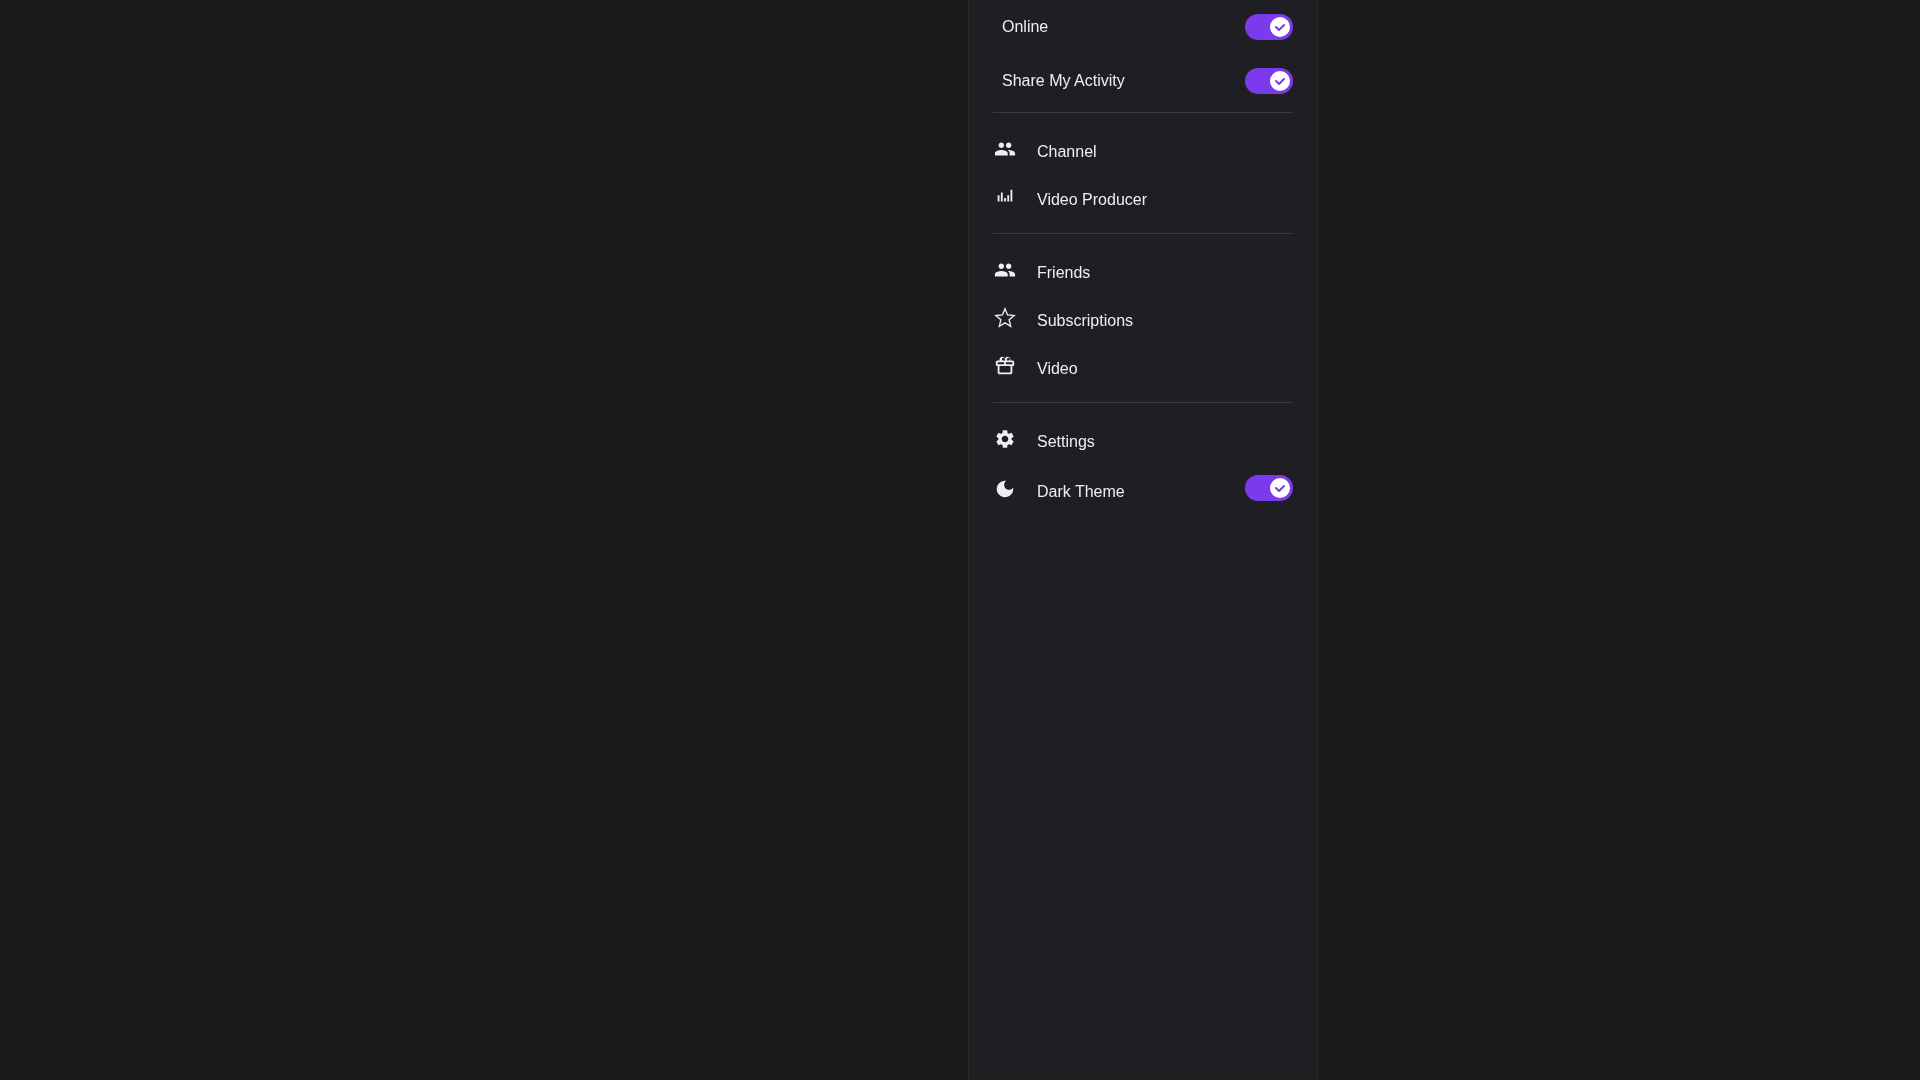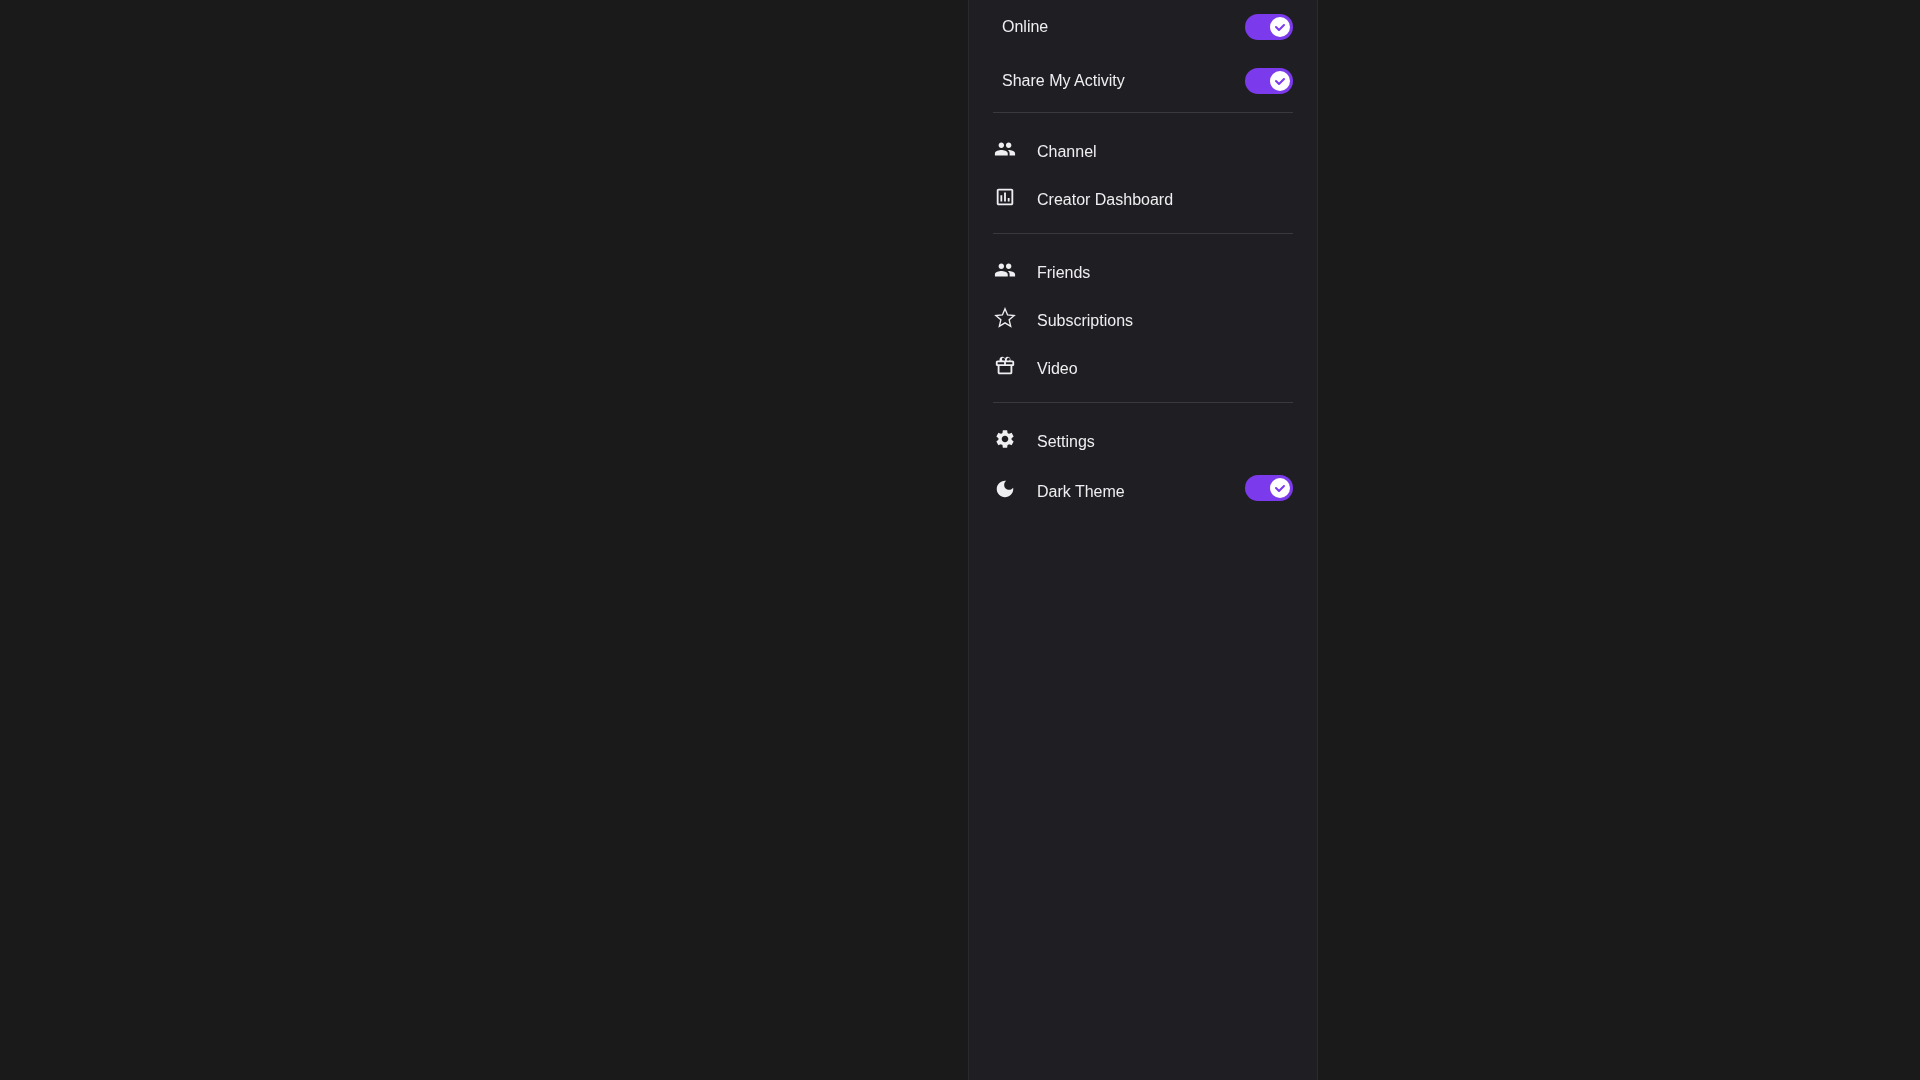--- a/index.html
+++ b/index.html
@@ -208,31 +208,30 @@
     <div class="menu-item">
       <div class="item-icon">
 
         <svg viewBox="0 0 24 24" xmlns="http://www.w3.org/2000/svg">
           <path d="M16 11c1.66 0 2.99-1.34 2.99-3S17.66 5 16 5c-1.66 0-3 1.34-3 3s1.34 3 3 3zm-8 0c1.66 0 2.99-1.34 2.99-3S9.66 5 8 5C6.34 5 5 6.34 5 8s1.34 3 3 3zm0 2c-2.33 0-7 1.17-7 3.5V19h14v-2.5c0-2.33-4.67-3.5-7-3.5zm8 0c-.29 0-.62.02-.97.05 1.16.84 1.97 1.97 1.97 3.45V19h6v-2.5c0-2.33-4.67-3.5-7-3.5z"></path>
         </svg>
       </div>
       <span class="menu-item-label">Channel</span>
     </div>
 
-
-    <div class="menu-item">
-      <div class="item-icon">
-
-        <svg viewBox="0 0 24 24" xmlns="http://www.w3.org/2000/svg">
-          <path d="M3 3h8v8H3V3zm0 10h8v8H3v-8zm10-10h8v8h-8V3zm0 10h8v8h-8v-8z" opacity="0"></path>
-          <path d="M19 3H5c-1.1 0-2 .9-2 2v14c0 1.1.9 2 2 2h14c1.1 0 2-.9 2-2V5c0-1.1-.9-2-2-2zm0 16H5V5h14v14zM7 10h2v7H7v-7zm4-3h2v10h-2V7zm4 6h2v4h-2v-4z"></path>
-        </svg>
-      </div>
-      <span class="menu-item-label">Creator Dashboard</span>
-    </div>
+    <div class="menu-item">
+      <div class="item-icon">
+
+        <svg viewBox="0 0 24 24" xmlns="http://www.w3.org/2000/svg">
+          <path d="M4 17h2v-7H4v7zm3.5 0h2V7h-2v10zm3.5 0h2v-4h-2v4zm3.5 0h2V10h-2v7zm3.5 0h2V4h-2v13z"></path>
+        </svg>
+      </div>
+      <span class="menu-item-label">Video Producer</span>
+    </div>
+
   </div>
 
   <div class="divider"></div>
 
   <div class="menu-section">
     <div class="menu-item">
       <div class="item-icon">
         <svg viewBox="0 0 24 24" xmlns="http://www.w3.org/2000/svg">
           <path d="M16 11c1.66 0 2.99-1.34 2.99-3S17.66 5 16 5c-1.66 0-3 1.34-3 3s1.34 3 3 3zm-8 0c1.66 0 2.99-1.34 2.99-3S9.66 5 8 5C6.34 5 5 6.34 5 8s1.34 3 3 3zm0 2c-2.33 0-7 1.17-7 3.5V19h14v-2.5c0-2.33-4.67-3.5-7-3.5zm8 0c-.29 0-.62.02-.97.05 1.16.84 1.97 1.97 1.97 3.45V19h6v-2.5c0-2.33-4.67-3.5-7-3.5z"></path>
         </svg>

